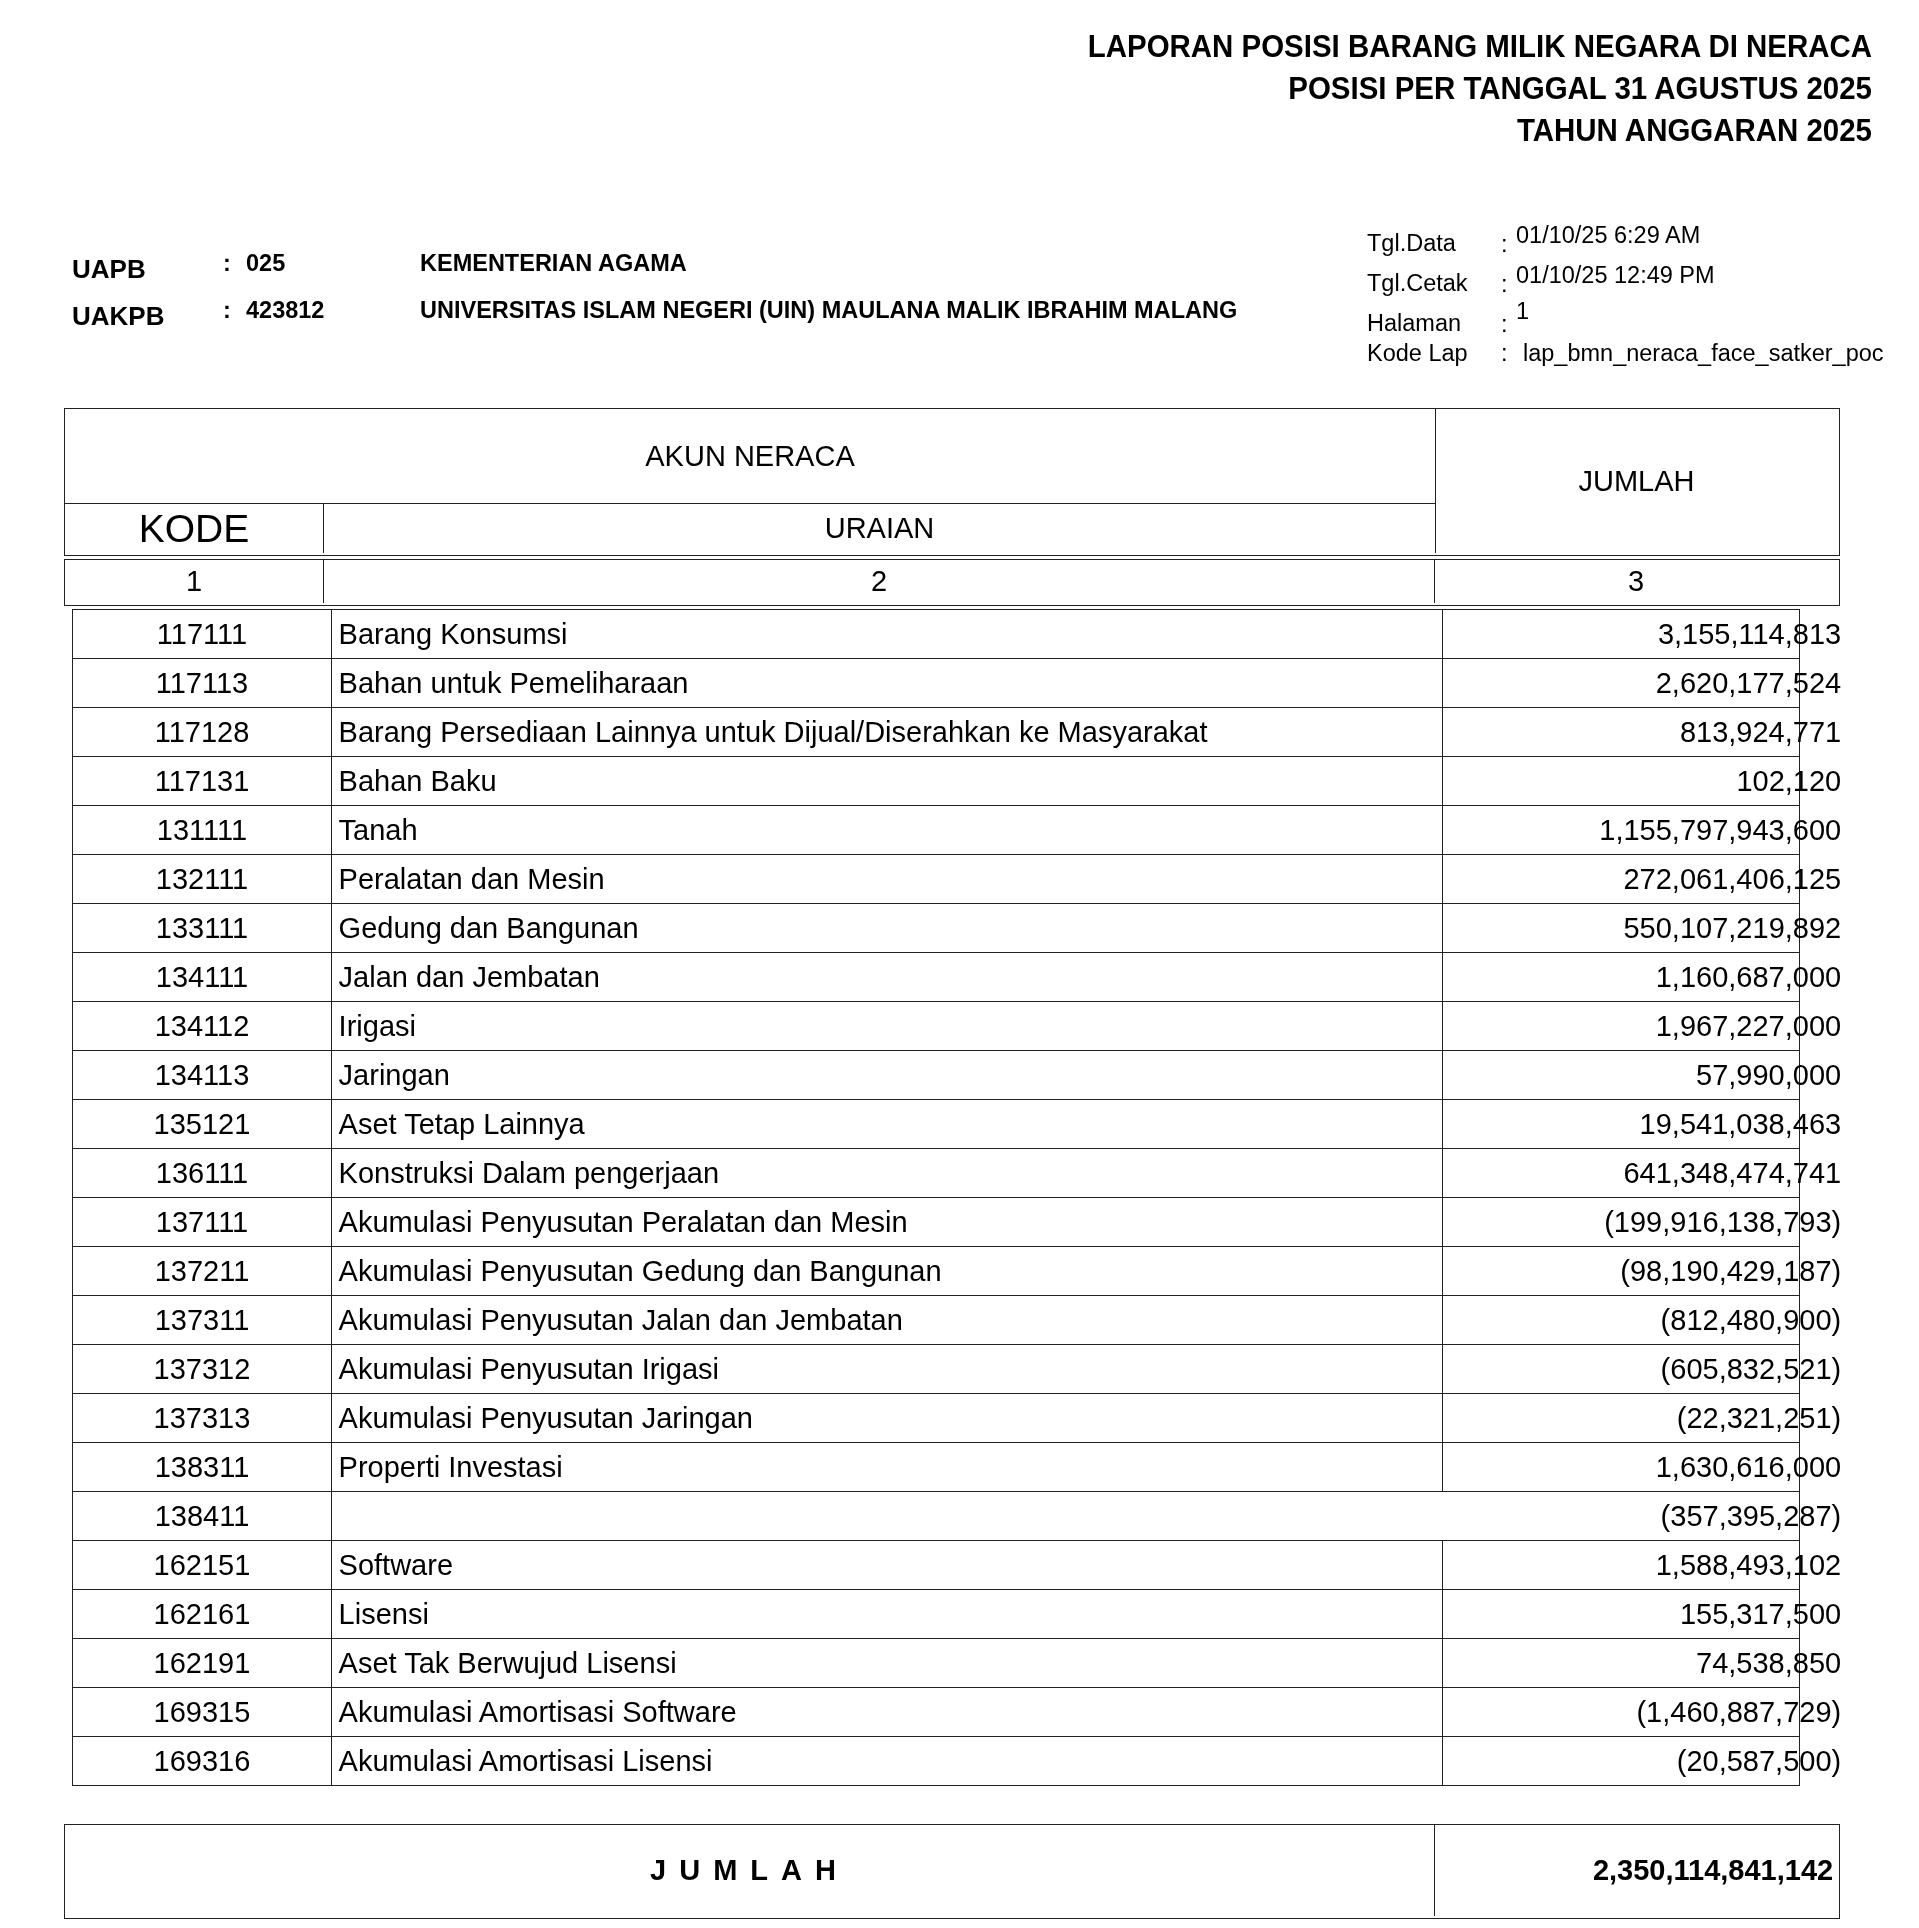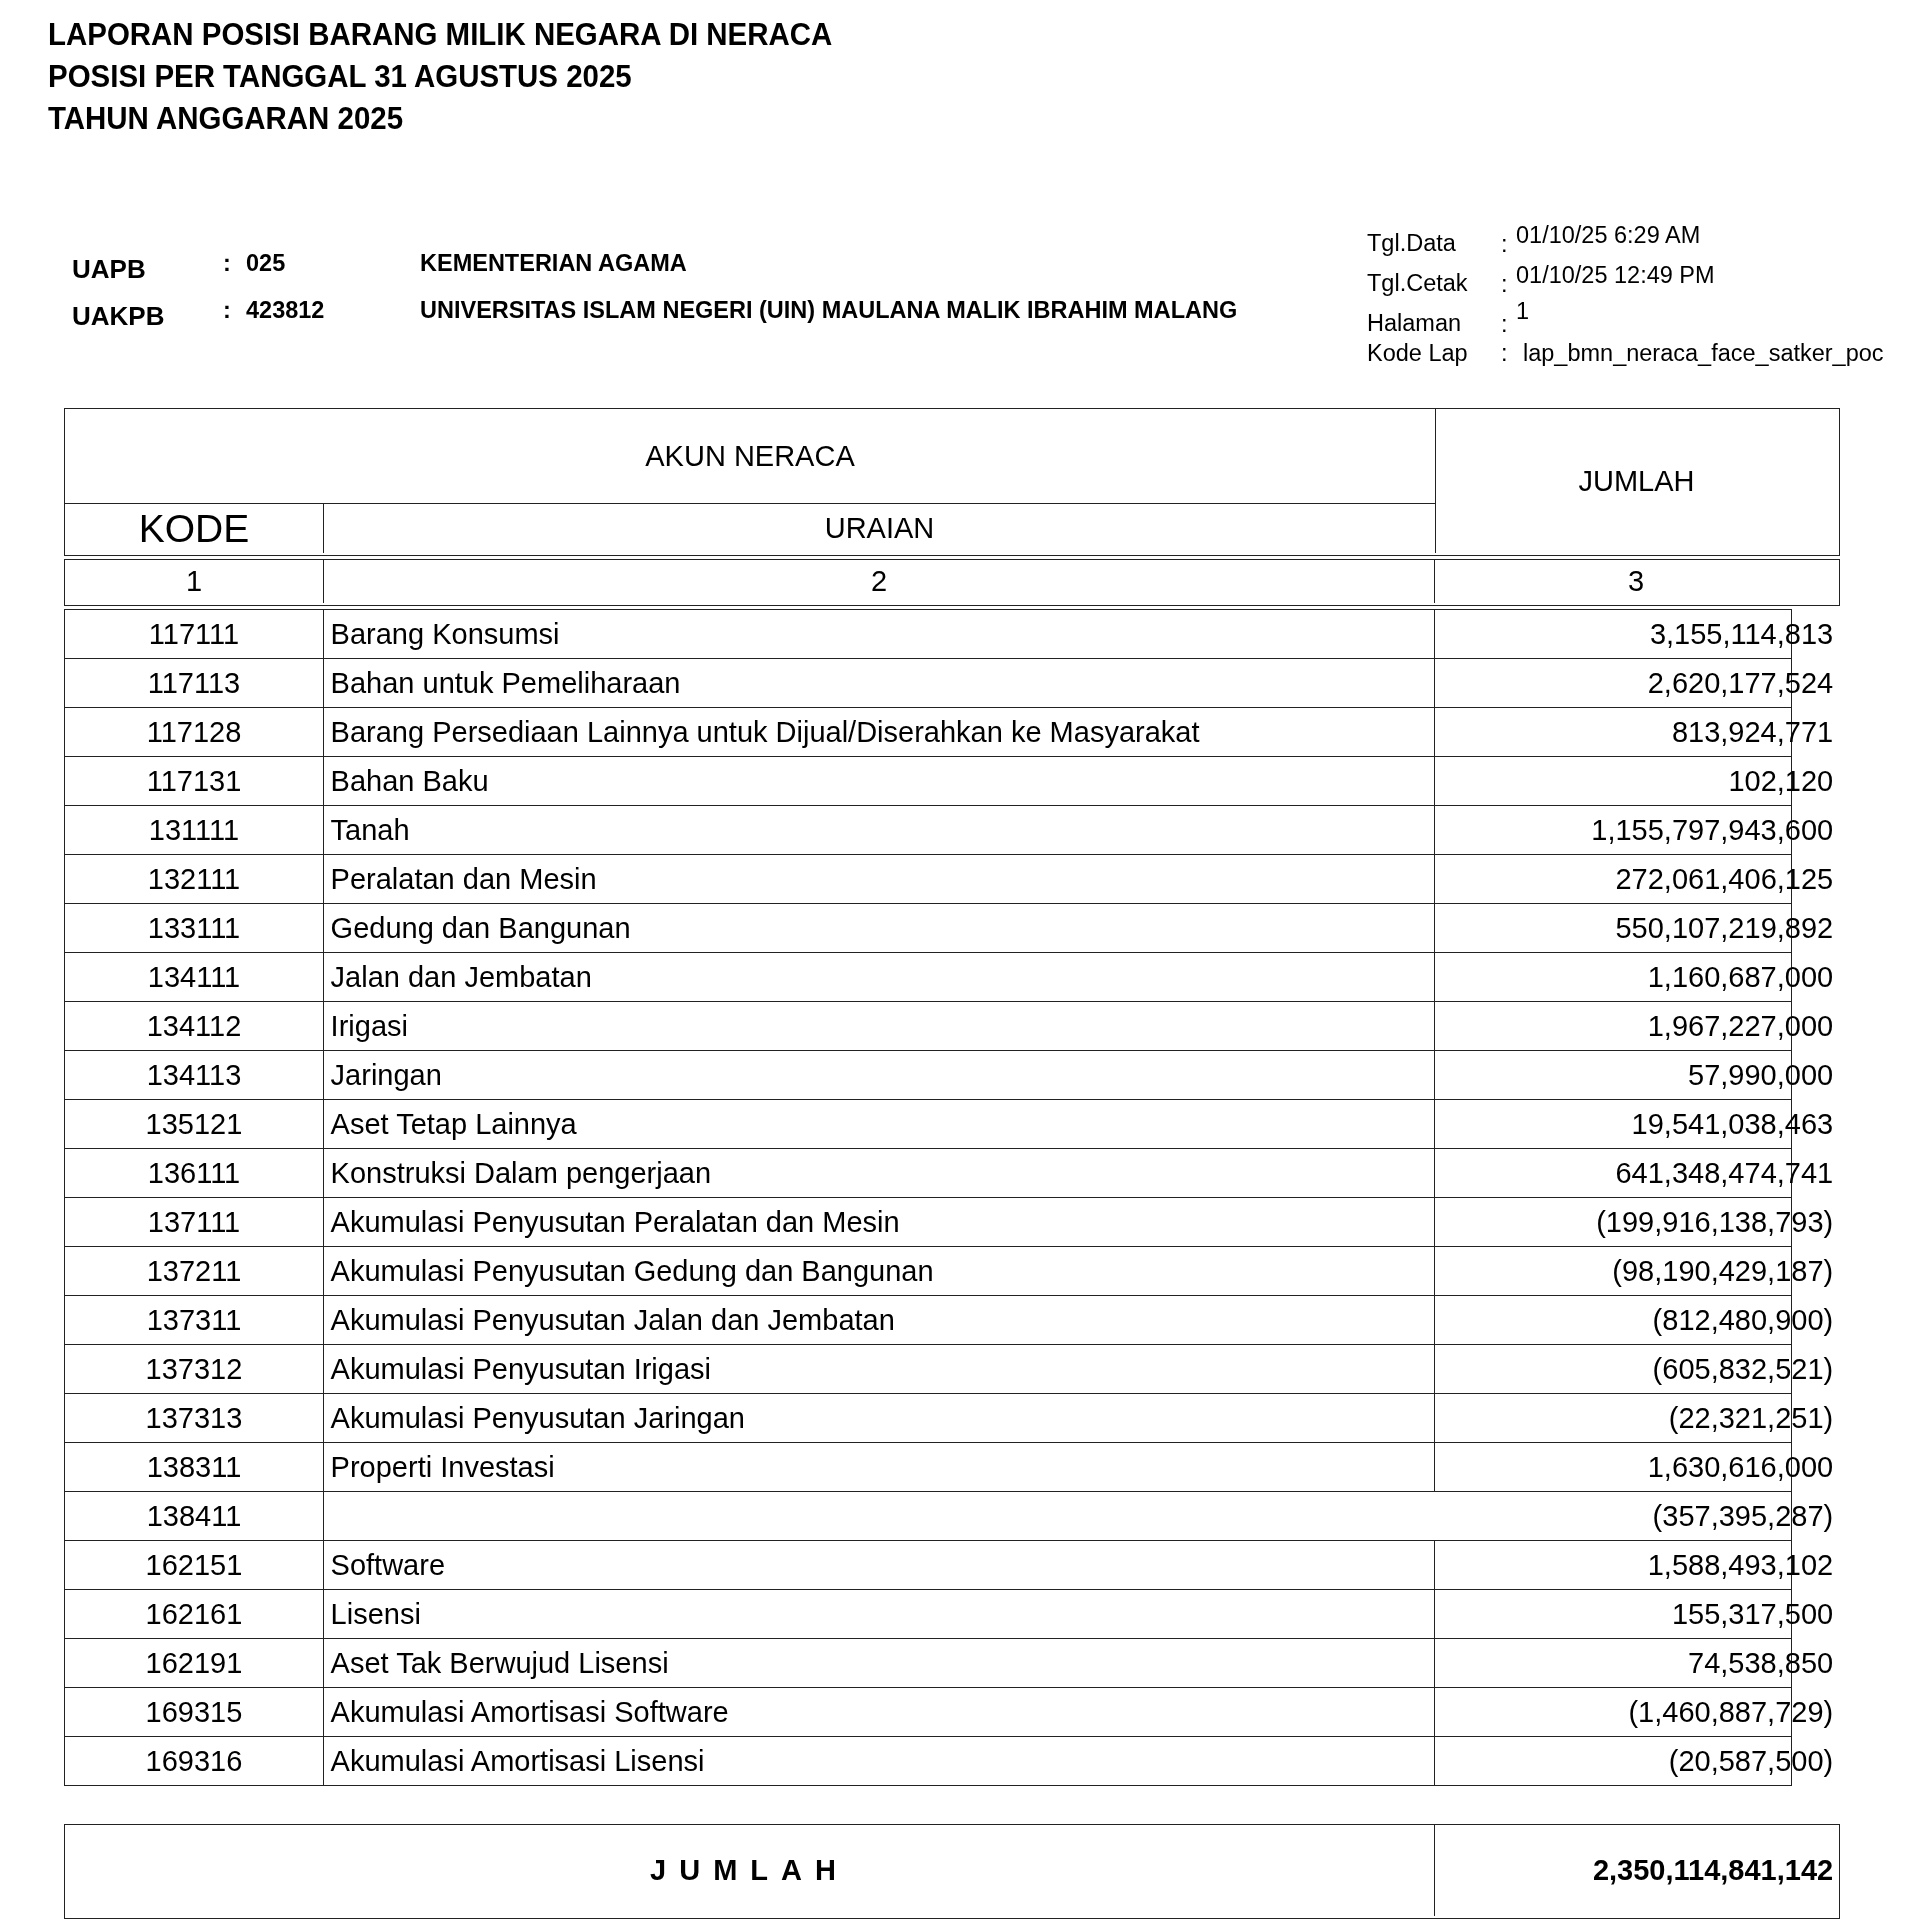--- a/index.html
+++ b/index.html
@@ -1,21 +1,21 @@
 <!DOCTYPE html>
 <html style="font-size:15px"><head>
   <meta charset="utf-8">
   <style>
     html, body { margin: 0; padding: 0; background: #ffffff; }
     body {
       width: 1920px; height: 1928px; position: relative; overflow: hidden;
       font-family: "Liberation Sans", sans-serif; color: #000;
     }
     .title-block {
-      position: absolute; left: 0; top: 14px; width: 1920px; text-align: left;
+      position: absolute; left: 0; top: 26px; width: 1920px; text-align: right;
       font-family: "Liberation Sans", sans-serif; font-weight: bold; font-size: 31px;
       line-height: 42px;
     }
     .title-block div { transform: scaleX(0.95); }
 
     .org-block { position: absolute; left: 72px; top: 250px; font-weight: bold; font-size: 23.5px; }
     .org-row { position: relative; height: 47px; }
     .org-row span { position: absolute; top: 0; white-space: nowrap; }
     .org-label { left: 0; font-size: 26px; top: 3.8px !important; }
     .org-colon { left: 151px; }
@@ -50,21 +50,21 @@
       border-left: 1.9px solid #222; box-sizing: border-box;
       display: flex; align-items: center; justify-content: center; font-size: 29px; }
 
     .num-row { position: absolute; left: 0; top: 151px; width: 1776px; height: 47px;
       border: 1.9px solid #222; box-sizing: border-box; font-size: 29px; }
     .num-row div { position: absolute; top: 0; height: 43px; display: flex; align-items: center; justify-content: center; box-sizing: border-box; }
     .n1 { left: 0; width: 259px; border-right: 1.9px solid #222; }
     .n2 { left: 259px; width: 1111px; border-right: 1.9px solid #222; }
     .n3 { left: 1370px; width: 402px; }
 
-    .rows { position: absolute; left: 0; top: 201px; width: 1728px;
+    .rows { position: absolute; left: 8px; top: 201px; width: 1728px;
       border: 1.9px solid #222; border-bottom: none; box-sizing: border-box; }
     .row { position: relative; height: 49px; border-bottom: 1.9px solid #222; box-sizing: border-box; font-size: 29px; }
     .row div { position: absolute; top: 0; height: 100%; display: flex; align-items: center; box-sizing: border-box; white-space: nowrap; }
     .c-kode { left: 0; width: 259px; justify-content: center; border-right: 1.9px solid #222; }
     .c-uraian { left: 259px; width: 1111px; padding-left: 6.6px; border-right: 1.9px solid #222; }
     .c-jumlah { left: 1370px; width: 402px; justify-content: flex-end; padding-right: 3.8px; }
 
     .total-row { position: absolute; left: 0; top: 1416px; width: 1776px; height: 95px;
       border: 1.9px solid #222; box-sizing: border-box; font-weight: bold; }
     .total-label { position: absolute; left: 0; top: 0; width: 1370px; height: 91px;

